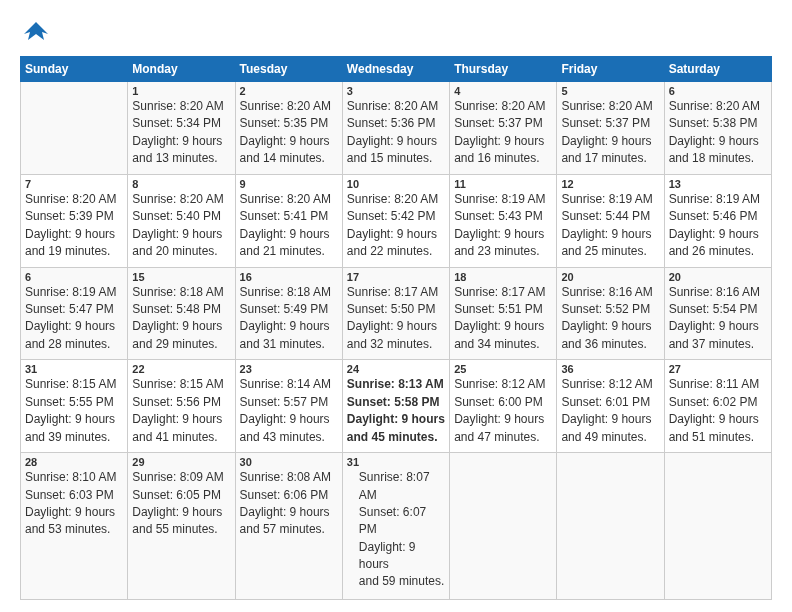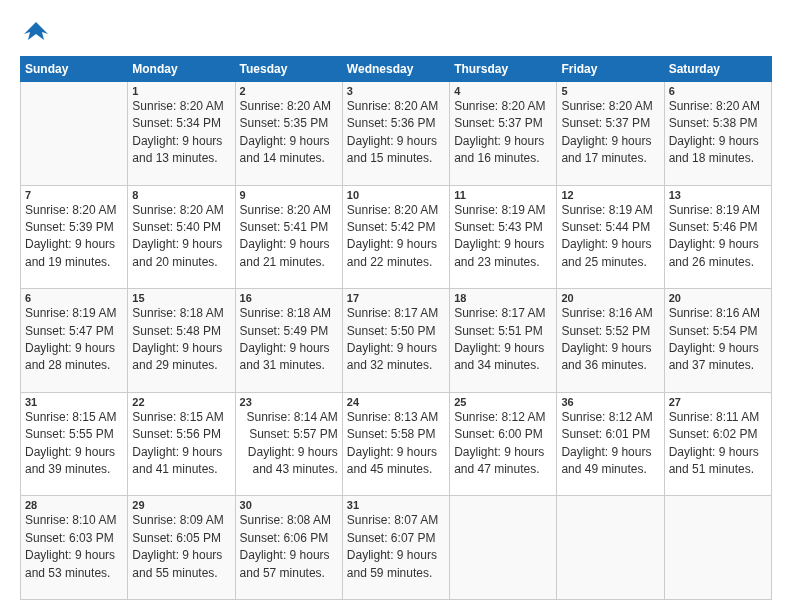--- a/index.html
+++ b/index.html
@@ -290,28 +290,28 @@
           </td>
           <td>
             <span class="day-num">22</span>
             <div class="day-info" style="white-space: pre-line;">Sunrise: 8:15 AM
 Sunset: 5:56 PM
 Daylight: 9 hours
 and 41 minutes.</div>
           </td>
           <td>
             <span class="day-num">23</span>
-            <div class="day-info" style="white-space: pre-line; text-align: right;">Sunrise: 8:14 AM
+            <div class="day-info" style="white-space: pre-line;">Sunrise: 8:14 AM
 Sunset: 5:57 PM
 Daylight: 9 hours
 and 43 minutes.</div>
           </td>
           <td>
             <span class="day-num">24</span>
-            <div class="day-info" style="white-space: pre-line;">Sunrise: 8:13 AM
+            <div class="day-info" style="white-space: pre-line; font-weight: bold;">Sunrise: 8:13 AM
 Sunset: 5:58 PM
 Daylight: 9 hours
 and 45 minutes.</div>
           </td>
           <td>
             <span class="day-num">25</span>
             <div class="day-info" style="white-space: pre-line;">Sunrise: 8:12 AM
 Sunset: 6:00 PM
 Daylight: 9 hours
 and 47 minutes.</div>
@@ -348,21 +348,21 @@
           </td>
           <td>
             <span class="day-num">30</span>
             <div class="day-info" style="white-space: pre-line;">Sunrise: 8:08 AM
 Sunset: 6:06 PM
 Daylight: 9 hours
 and 57 minutes.</div>
           </td>
           <td>
             <span class="day-num">31</span>
-            <div class="day-info" style="white-space: pre-line;">Sunrise: 8:07 AM
+            <div class="day-info" style="white-space: pre-line; margin-left: 12px;">Sunrise: 8:07 AM
 Sunset: 6:07 PM
 Daylight: 9 hours
 and 59 minutes.</div>
           </td>
           <td></td>
           <td></td>
           <td></td>
         </tr>
       </tbody>
   </table>

